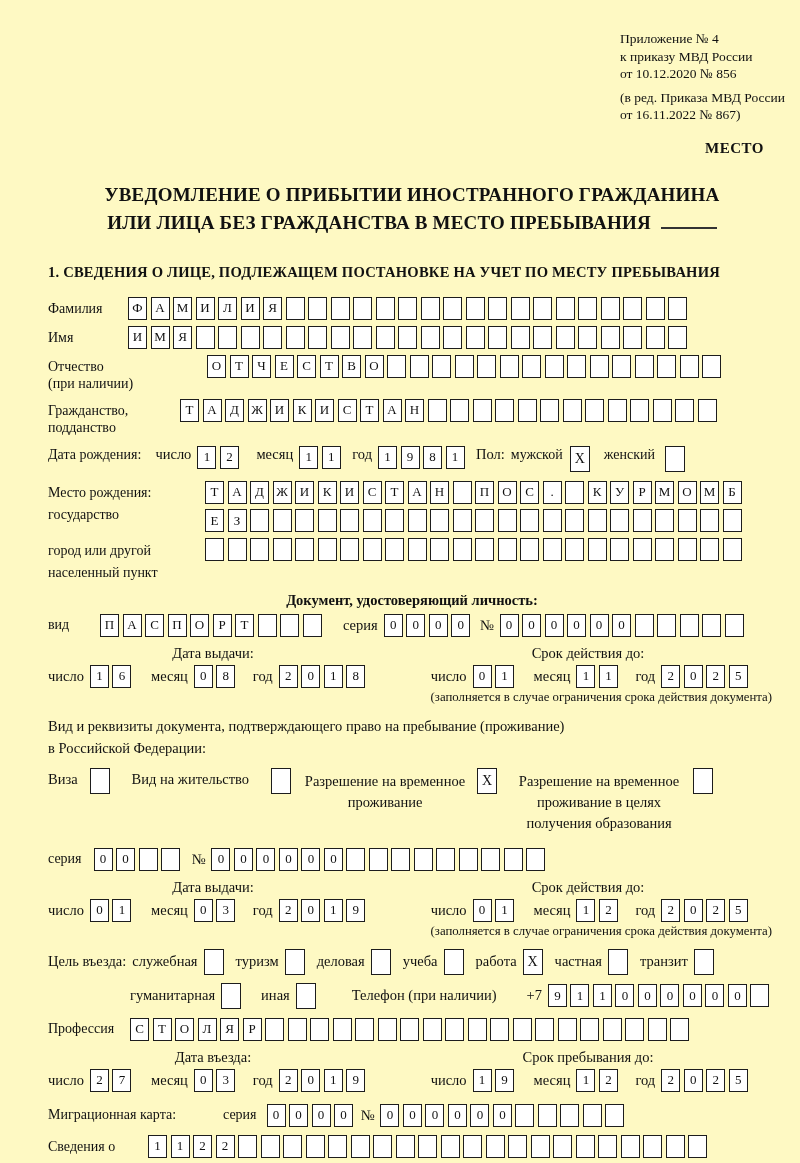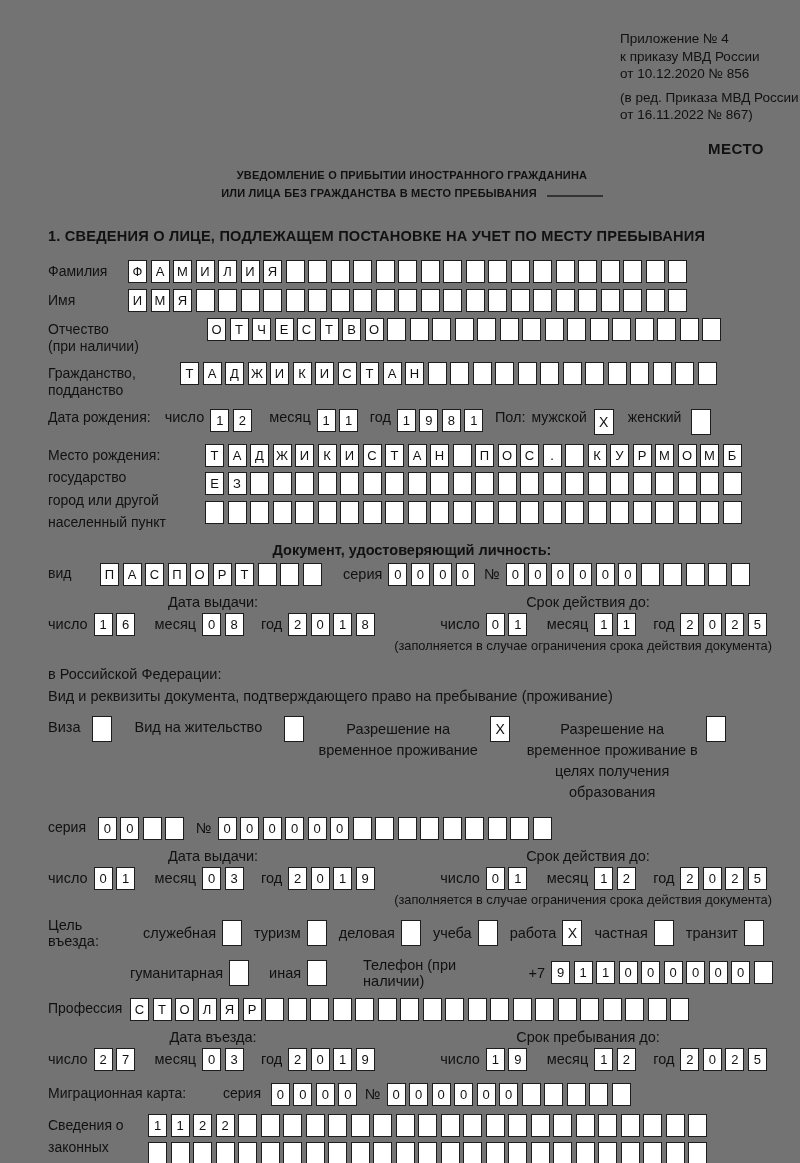--- a/index.html
+++ b/index.html
@@ -1,30 +1,30 @@
 <!DOCTYPE html>
 <html><head>
 <meta charset="utf-8">
 <style>
   html,body{margin:0;padding:0;background:#e8e8e8;}
   .page{
-    width:800px;height:1163px;background:#737373;margin:0 auto;
-    font-family:Liberation Sans, sans-serif;color:#111;
+    width:800px;height:1163px;background:#fef9c3;margin:0 auto;
+    font-family:Liberation Serif, serif;color:#111;
     box-sizing:border-box;padding:30px 24px 36px 48px;position:relative;
     overflow:hidden;
   }
   .lbl{font-size:14px;line-height:1.25;}
   .bold{font-weight:bold;}
   
   .appendix{margin-left:572px;width:200px;}
   .appendix div{font-size:13.5px;line-height:1.3;}
   .appendix .gap{margin-top:6px;}
   .forma{ text-align:right;margin:16px 12px 10px 0;font-size:15px;letter-spacing:.5px;}
   
-  .title{text-align:center;font-size:11px;font-weight:bold;line-height:1.5;margin-top:10px;letter-spacing:.2px;}
+  .title{text-align:center;font-size:19px;font-weight:bold;line-height:1.5;margin-top:24px;letter-spacing:.2px;}
   .blank-line{display:inline-block;width:56px;border-bottom:2px solid #333;height:12px;margin-left:10px;}
   .section-head{margin-top:26px;font-size:14.6px;font-weight:bold;letter-spacing:.2px;}
   
   .frow{display:flex;align-items:flex-start;margin-top:6px;}
   .frow .lblcol{flex:0 0 auto;padding-top:3px;}
   .cells{display:flex;flex:0 0 auto;}
   .cell{
     width:17px;height:21px;border:1.5px solid #1d1d1d;margin-right:3.5px;
     display:inline-flex;align-items:center;justify-content:center;
     font-size:13px;background:#fff;flex:0 0 auto;
@@ -239,21 +239,21 @@
     <span class="lbl" style="margin-left:14px;">женский</span>
     <span class="cells" style="margin-left:10px;">
         <span class="checkbox"></span>
       </span>
   </div>
 
   <div class="frow" style="margin-top:9px;">
     <div class="lblcol lbl w157">
       <div>Место рождения:</div>
       <div style="margin-top:5px;">государство</div>
-      <div style="margin-top:5px;">город или другой</div>
+      <div style="margin-top:18px;">город или другой</div>
       <div style="margin-top:5px;">населенный пункт</div>
     </div>
     <div class="stackrows">
       <div class="cells">
           <span class="cell">Т</span>
           <span class="cell">А</span>
           <span class="cell">Д</span>
           <span class="cell">Ж</span>
           <span class="cell">И</span>
           <span class="cell">К</span>
@@ -410,22 +410,22 @@
           <span class="cell">2</span>
           <span class="cell">0</span>
           <span class="cell">2</span>
           <span class="cell">5</span>
         </span>
     </div>
   </div>
   <div class="note-right">(заполняется в случае ограничения срока действия документа)</div>
 
   <div class="intro">
+    <div>Вид и реквизиты документа, подтверждающего право на пребывание (проживание)</div>
     <div>в Российской Федерации:</div>
-    <div>Вид и реквизиты документа, подтверждающего право на пребывание (проживание)</div>
   </div>
 
   <div class="options">
     <div class="opt">
       <span class="olbl">Виза</span>
       <span class="cells" style="margin-left:4px;">
           <span class="checkbox"></span>
         </span>
     </div>
     <div class="opt" style="margin-left:22px;">

